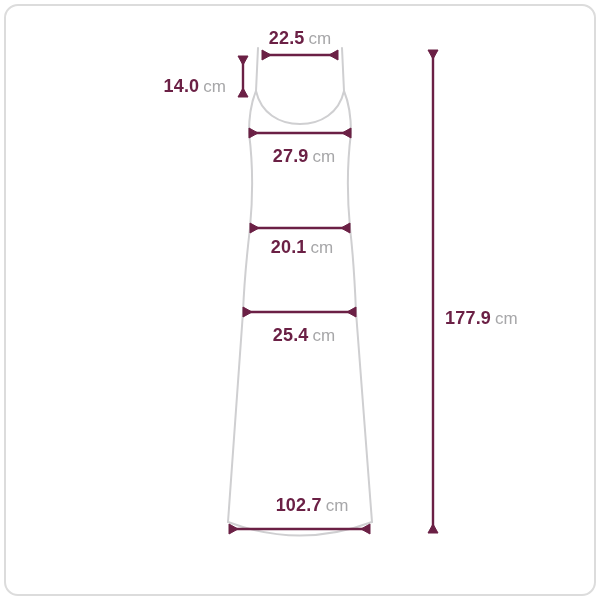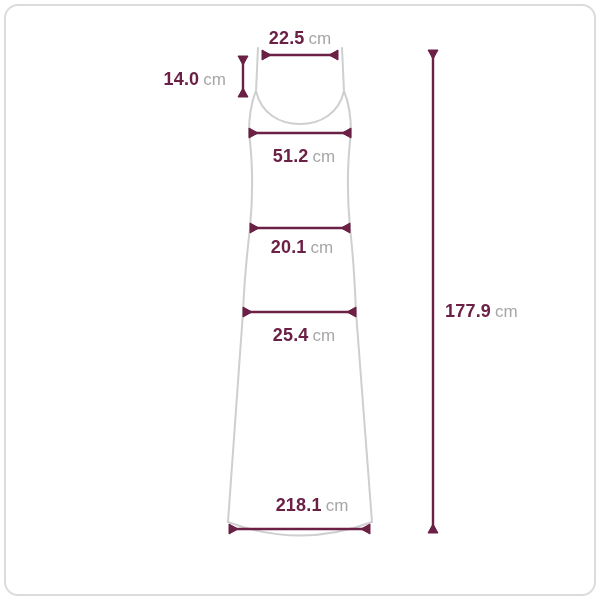--- a/index.html
+++ b/index.html
@@ -55,21 +55,21 @@
     font-weight: 600;
     letter-spacing: 0.2px;
   }
   .label .unit {
     color: var(--unit_color, #a7a7a9);
     font-weight: 400;
     font-size: 17px;
     margin-left: 4px;
   }
   .center { transform: translate(-50%, -50%); }
-  .vcenter { transform: translateY(-50%); }
+  .vcenter { transform: translateY(-50%); margin-top: 7px; }
 </style>
 </head>
 <body>
 
 <div class="stage">
 
   <div class="frame"></div>
 
   <svg class="diagram" width="600" height="600" viewBox="0 0 600 600">
 
@@ -129,32 +129,32 @@
 
   <div class="label center" style="left:300px; top:38px;">
     <span class="num">22.5</span><span class="unit">cm</span>
   </div>
 
   <div class="label vcenter" style="right:374px; top:79px;">
     <span class="num">14.0</span><span class="unit">cm</span>
   </div>
 
   <div class="label center" style="left:304px; top:156px;">
-    <span class="num">51.2</span><span class="unit">cm</span>
+    <span class="num">27.9</span><span class="unit">cm</span>
   </div>
 
   <div class="label center" style="left:302px; top:247px;">
     <span class="num">20.1</span><span class="unit">cm</span>
   </div>
 
   <div class="label center" style="left:304px; top:335px;">
     <span class="num">25.4</span><span class="unit">cm</span>
   </div>
 
   <div class="label center" style="left:312px; top:505px;">
-    <span class="num">218.1</span><span class="unit">cm</span>
+    <span class="num">102.7</span><span class="unit">cm</span>
   </div>
 
   <div class="label vcenter" style="left:445px; top:311px;">
     <span class="num">177.9</span><span class="unit">cm</span>
   </div>
 
 </div>
 
 </body></html>

